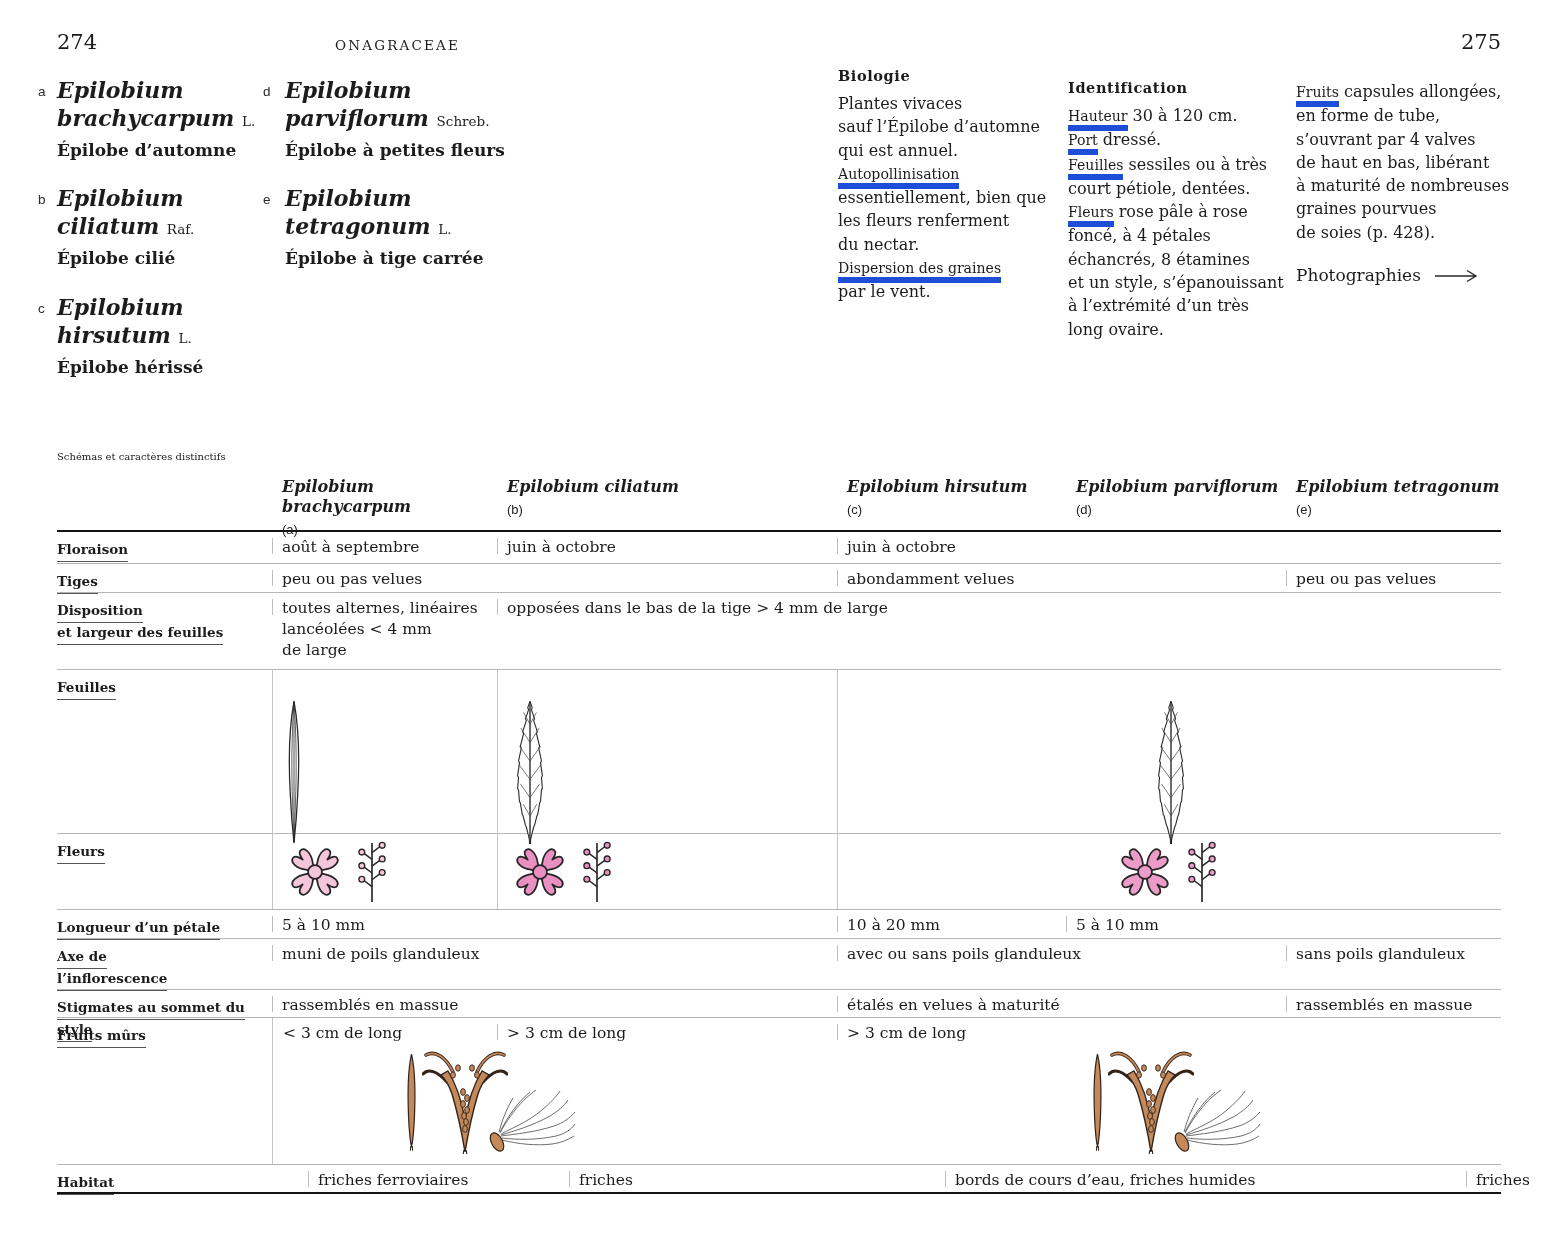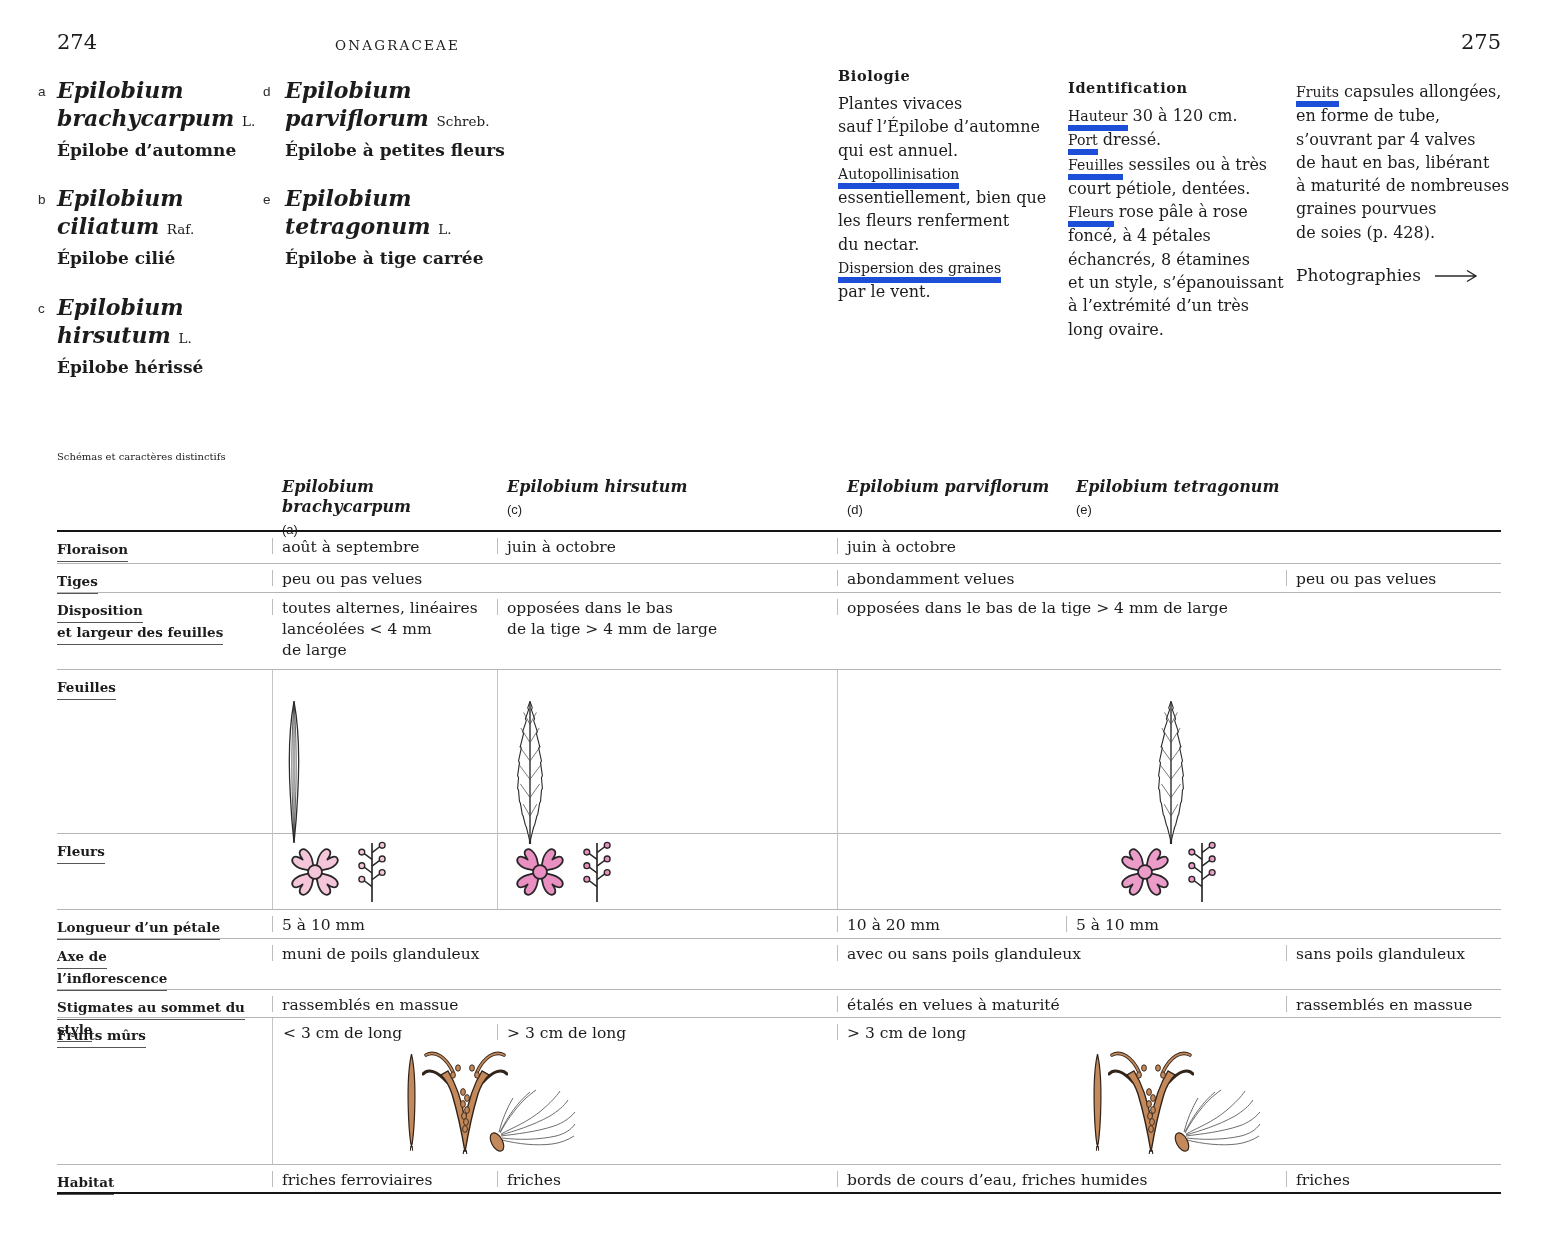--- a/index.html
+++ b/index.html
@@ -37,21 +37,21 @@
     display:grid;
     grid-template-columns:215px 225px 340px 229px 220px 215px;
   }
   .th-name{font-size:16px;font-weight:bold;font-style:italic;padding-left:10px;line-height:20px;}
   .th-letter{
     font-family:"Liberation Sans","DejaVu Sans",sans-serif;
     font-size:13px;padding-left:10px;margin-top:5px;color:#222;
   }
   .tgrid{border-top:2.5px solid #141414;}
   .trow{border-bottom:1px solid #b5b5b5;box-sizing:border-box;position:relative;}
-  .trow.last{border-bottom:2.5px solid #141414;}
+  .trow.last{border-bottom:2.5px solid #141414;gap:36px;}
   .lbl{font-size:13.5px;padding-top:6px;}
   .lbl .tline{line-height:22px;}
   .lbl .uterm{font-size:inherit;border-bottom:1px solid #555;padding-bottom:4px;font-weight:bold;}
   .cell{
     font-size:15.5px;padding:5px 8px 0 10px;position:relative;
     white-space:pre-line;line-height:21px;
   }
   .cell::before{
     content:"";position:absolute;left:0;top:6px;width:1px;height:16px;background:#bdbdbd;
   }
@@ -158,20 +158,24 @@
 
 <div class="abs section-title" style="left:57px;top:451px">Schémas et caractères distinctifs</div>
 
 <div class="abs thead" style="left:57px;top:477px;width:1444px">
   <div></div>
   <div>
       <div class="th-name">Epilobium brachycarpum</div>
       <div class="th-letter">(a)</div>
     </div>
   <div>
+      <div class="th-name">Epilobium ciliatum</div>
+      <div class="th-letter">(b)</div>
+    </div>
+  <div>
       <div class="th-name">Epilobium hirsutum</div>
       <div class="th-letter">(c)</div>
     </div>
   <div>
       <div class="th-name">Epilobium parviflorum</div>
       <div class="th-letter">(d)</div>
     </div>
   <div>
       <div class="th-name">Epilobium tetragonum</div>
       <div class="th-letter">(e)</div>
@@ -199,22 +203,20 @@
   </div>
 
   <div class="trow" style="height:77px">
     <div class="lbl">
         <div class="tline"><span class="uterm">Disposition</span></div>
         <div class="tline"><span class="uterm">et largeur des feuilles</span></div>
       </div>
     <div class="cell">toutes alternes, linéaires
 lancéolées &lt; 4 mm
 de large</div>
-    <div class="cell">opposées dans le bas
-de la tige &gt; 4 mm de large</div>
     <div class="cell" style="grid-column:span 3">opposées dans le bas de la tige &gt; 4 mm de large</div>
   </div>
 
   <div class="trow" style="height:164px">
     <div class="lbl">
         <div class="tline"><span class="uterm">Feuilles</span></div>
       </div>
     <div class="cell fullline" style="padding-top:4px">
       <svg width="22" height="154" viewBox="0 0 24 160">
         <path d="M12 3 C17 30 18 70 16 105 C15 128 13 148 12 157 C11 148 9 128 8 105 C6 70 7 30 12 3 Z" fill="#ffffff" stroke-width="1.4" stroke="#2a2a2a"></path>

